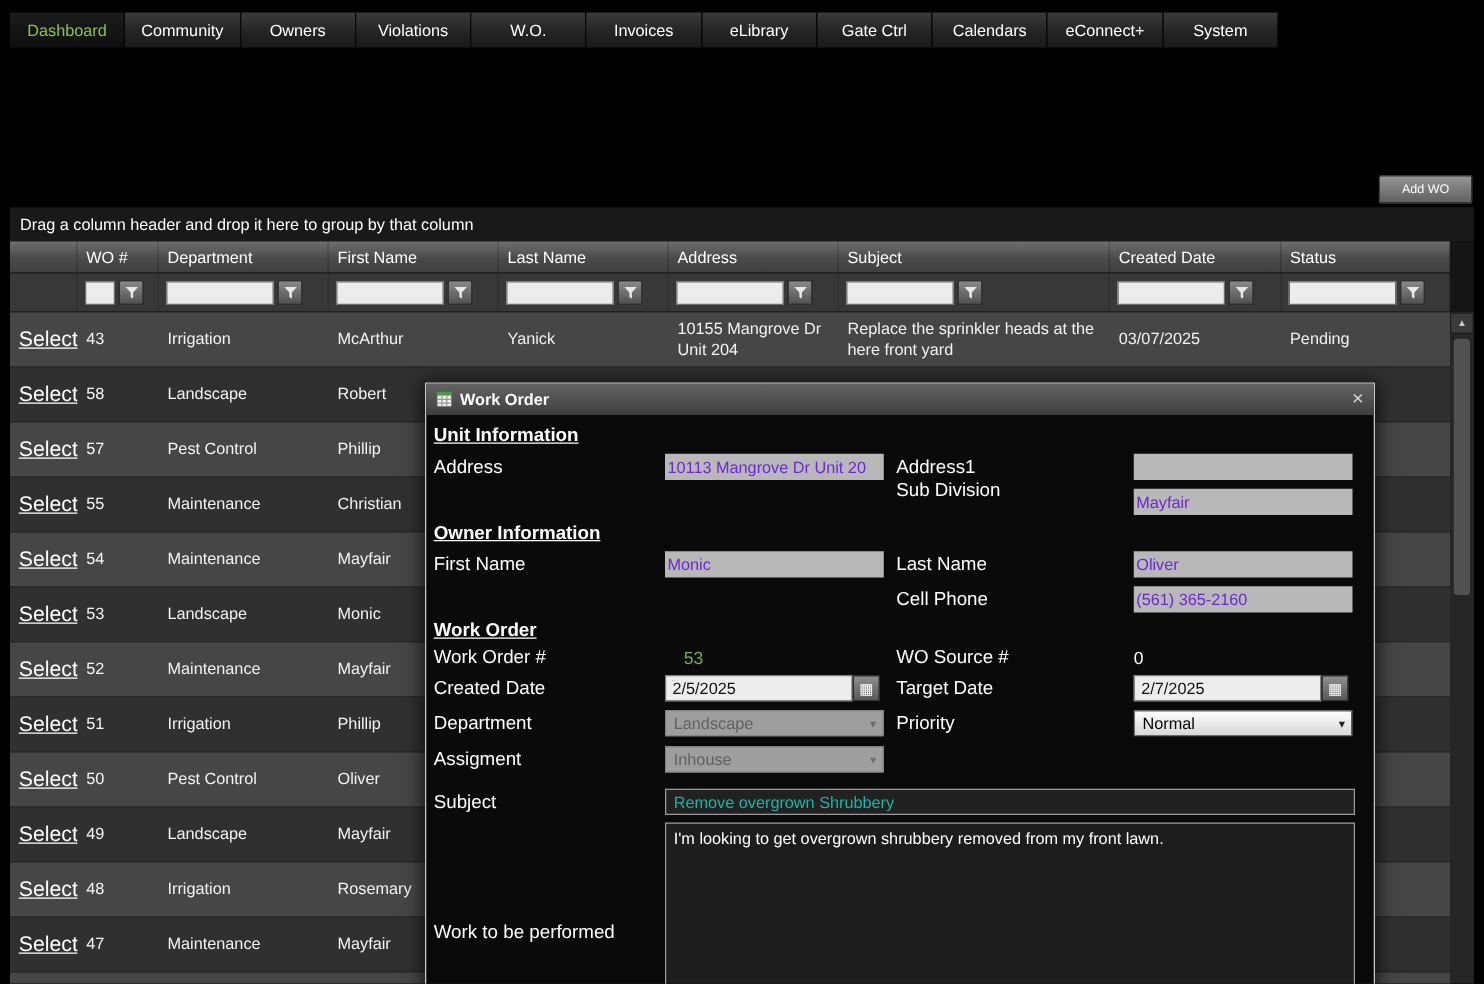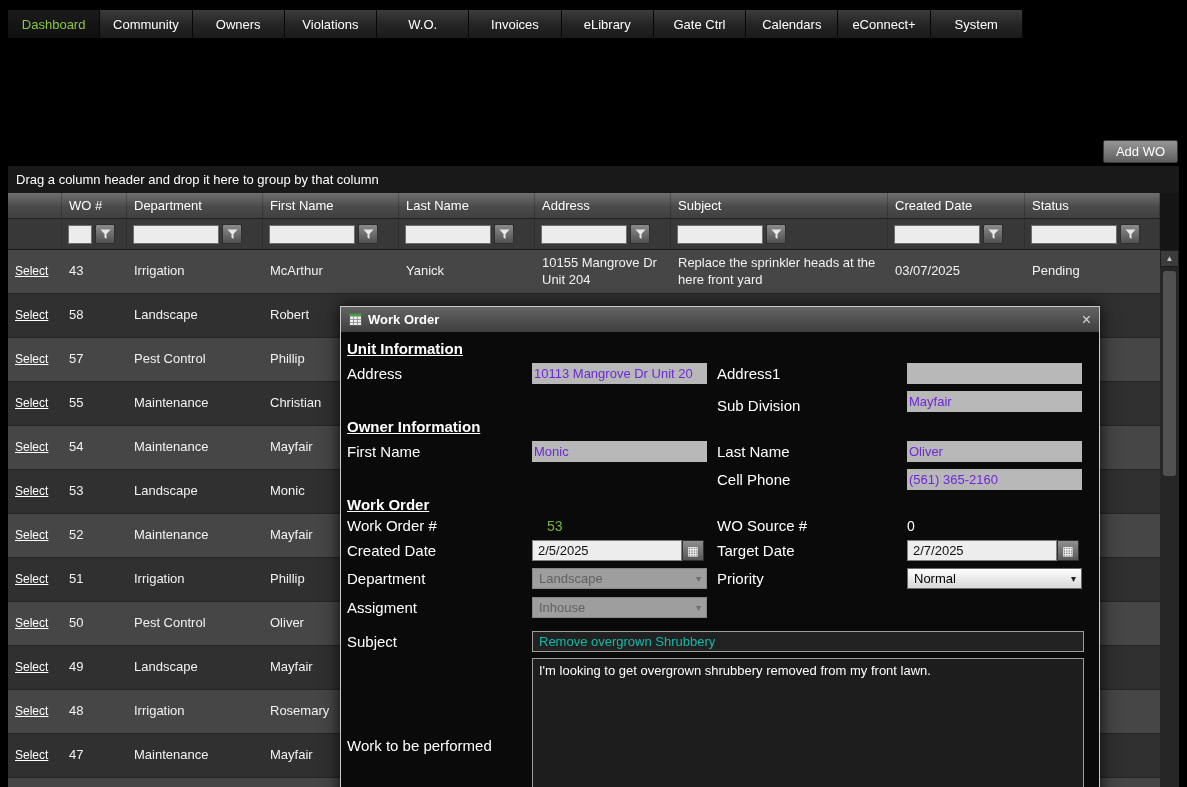--- a/index.html
+++ b/index.html
@@ -13,21 +13,21 @@
          font-size:13px; color:#fff; cursor:pointer;
          background:linear-gradient(180deg,#3b3b3b,#242424 55%,#1a1a1a);
          border-right:1px solid #070707; }
   .tab.active { background:linear-gradient(180deg,#1b1b1b,#0f0f0f); color:#8CC63F; }
 
   
   .page-title { position:absolute; top:81px; left:0; width:1113px; text-align:center;
                 font-size:27px; font-weight:600; color:#fff; letter-spacing:.3px; }
   .add-wo { position:absolute; top:140px; right:9px; width:75px; height:23px;
             background:linear-gradient(180deg,#969696,#5f5f5f); border:1px solid #3a3a3a;
-            border-radius:2px; color:#fff; font-size:13px; font-family:inherit; cursor:pointer; }
+            border-radius:2px; color:#fff; font-size:10px; font-family:inherit; cursor:pointer; }
 
   
   .grid-wrap { position:absolute; left:8px; top:166px; width:1171px; height:621px; background:#151515; }
   .group-hint { height:27px; line-height:27px; padding-left:8px; font-size:13px; color:#fff; background:#191919; }
   .grid-main { display:flex; height:594px; }
   .grid-cols { width:1152px; overflow:hidden; }
   .grid-row { display:grid; grid-template-columns:54px 65px 136px 136px 136px 136px 217px 137px 135px; }
   .header-row { height:26px; background:linear-gradient(180deg,#707070,#4a4a4a 55%,#404040);
                 border-bottom:1px solid #222; }
   .hcell { display:flex; align-items:center; padding-left:7px; font-size:13px; color:#fff;
@@ -40,21 +40,21 @@
   .filter-input.narrow { width:24px; }
   .filter-btn { width:20px; height:20px; flex:0 0 20px;
                 background:linear-gradient(180deg,#8a8a8a,#515151); border:1px solid #2e2e2e;
                 border-radius:2px; display:flex; align-items:center; justify-content:center;
                 cursor:pointer; padding:0; }
   .row { height:44px; border-bottom:1px solid #242424; }
   .row.even { background:#464646; }
   .row.odd  { background:#303030; }
   .cell { display:flex; align-items:center; padding:2px 8px 2px 7px; font-size:13px;
           color:#f2f2f2; line-height:1.25; overflow:hidden; }
-  .select-link { color:#fff; text-decoration:underline; cursor:pointer; font-size:12px; }
+  .select-link { color:#fff; text-decoration:underline; cursor:pointer; font-size:17px; }
 
   
   .scrollbar { position:relative; width:19px; margin-top:57px; height:537px; background:#262626; }
   .sb-btn { height:17px; display:flex; align-items:center; justify-content:center; font-size:8px;
             color:#c8c8c8; background:#3b3b3b; border:1px solid #1c1c1c; cursor:pointer; }
   .sb-thumb { position:absolute; left:3px; top:21px; width:13px; height:205px; background:#515151;
               border-radius:3px; cursor:pointer; }
 
   
   .modal { position:absolute; left:340px; top:306px; width:760px; height:500px; background:#0a0a0a;
@@ -387,21 +387,21 @@
       <span class="modal-close">×</span>
     </div>
     <div class="modal-body">
 
       <div class="sec" style="top:8px">Unit Information</div>
 
       <div class="lbl L" style="top:33px">Address</div>
       <input class="inp left" style="top: 31px;" value="10113 Mangrove Dr Unit 20">
       <div class="lbl R" style="top:33px">Address1</div>
       <input class="inp right" style="top: 31px;" value="">
-      <div class="lbl R" style="top:65px">Sub Division</div>
+      <div class="lbl R" style="top:52px">Sub Division</div>
       <input class="inp right" style="top: 59px;" value="Mayfair">
 
       <div class="sec" style="top:86px">Owner Information</div>
 
       <div class="lbl L" style="top:111px">First Name</div>
       <input class="inp left" style="top: 109px;" value="Monic">
       <div class="lbl R" style="top:111px">Last Name</div>
       <input class="inp right" style="top: 109px;" value="Oliver">
       <div class="lbl R" style="top:139px">Cell Phone</div>
       <input class="inp right" style="top: 137px;" value="(561) 365-2160">

